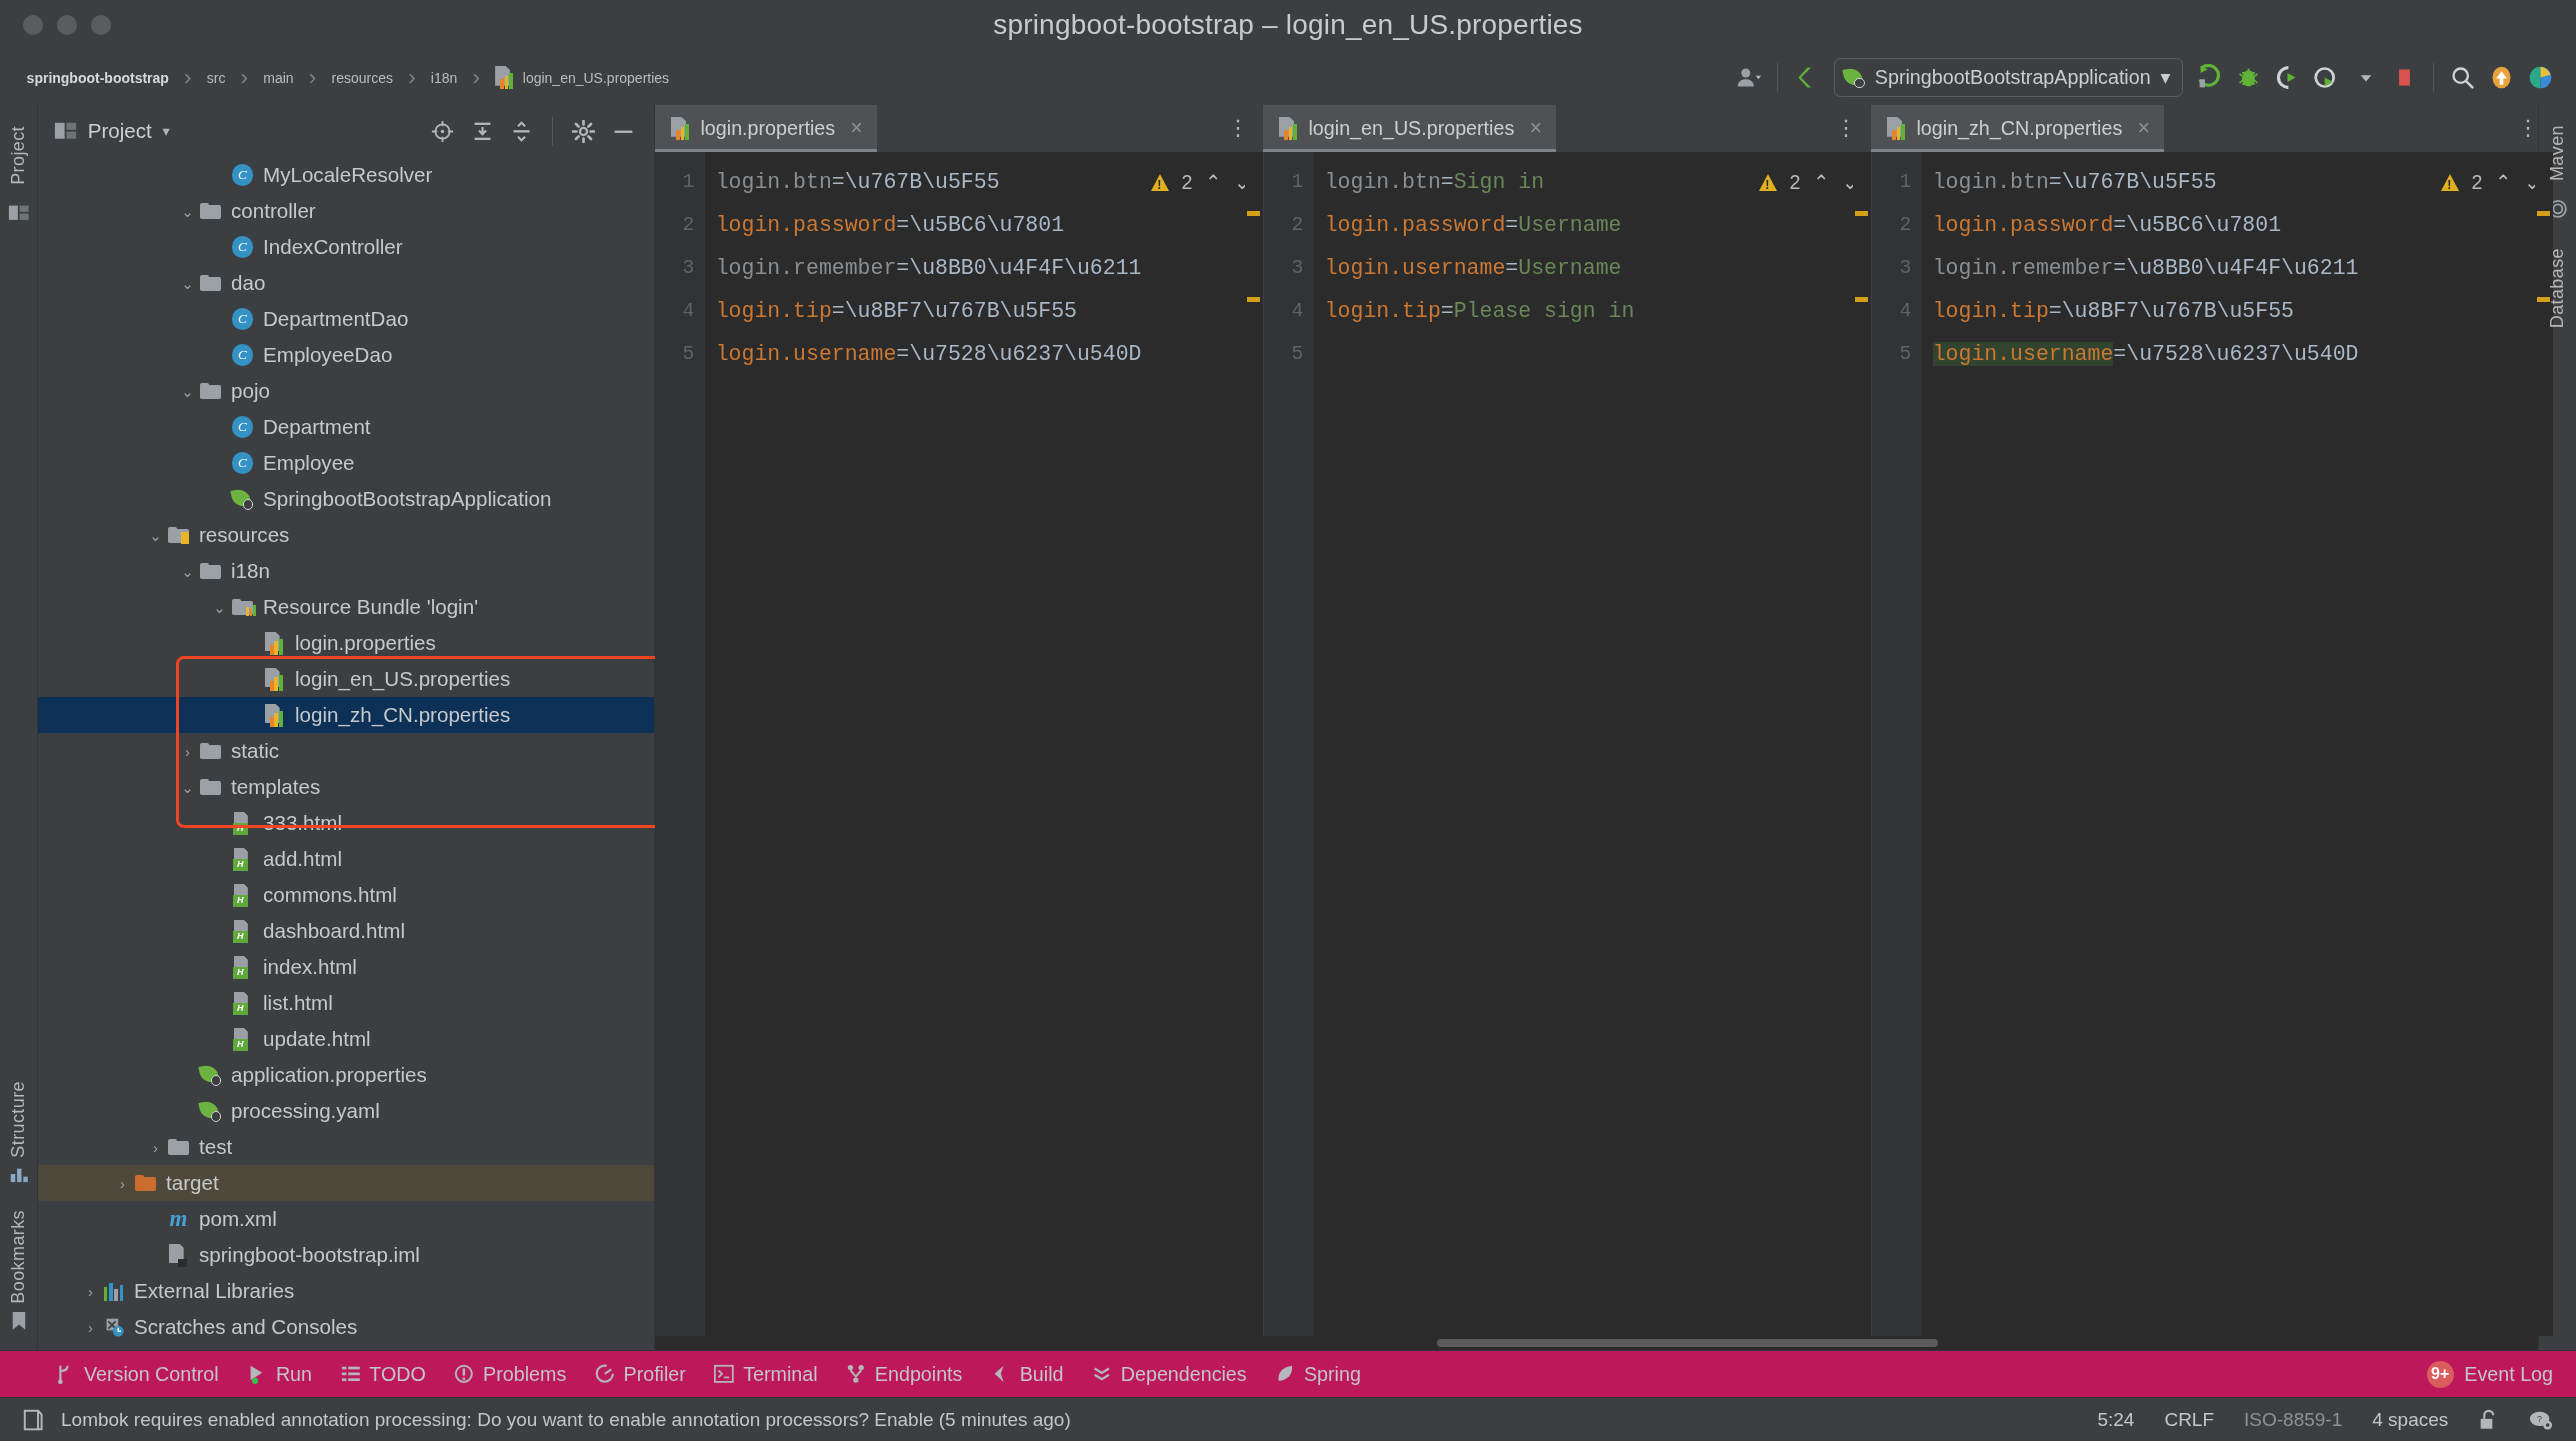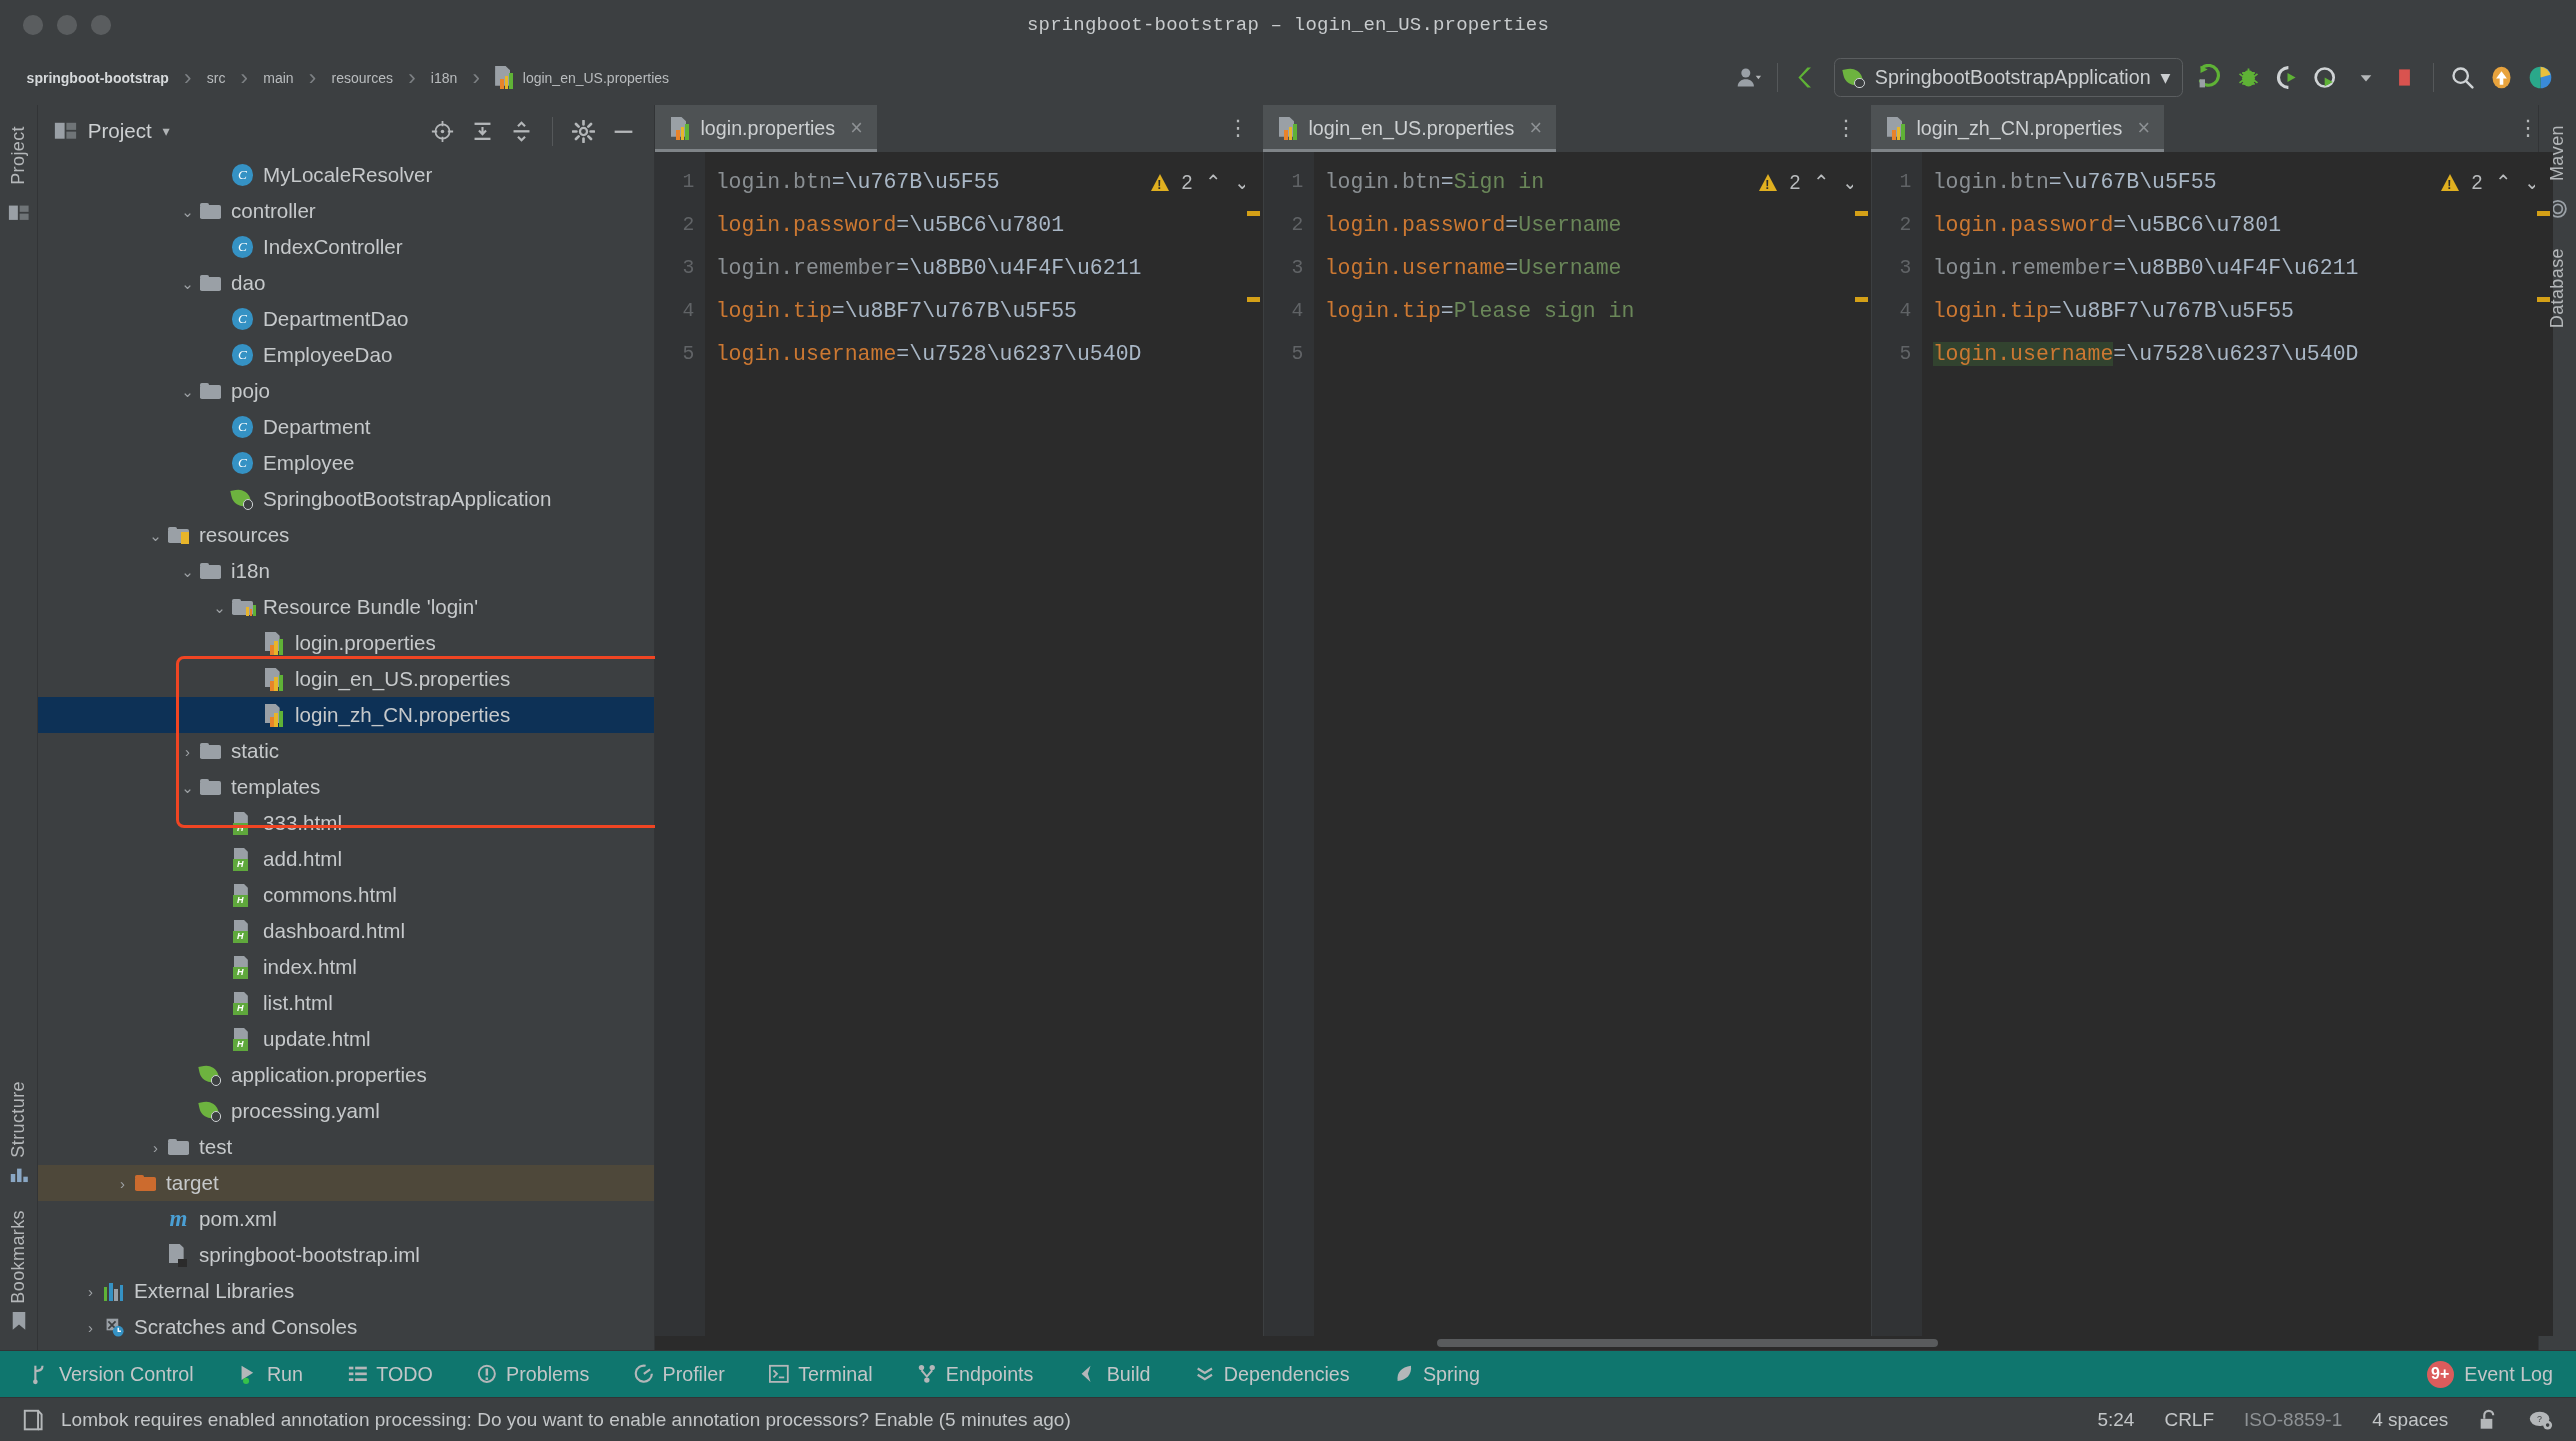--- a/index.html
+++ b/index.html
@@ -21,21 +21,21 @@
   .titlebar {
     height: 50px; flex: 0 0 50px;
     background: #3c3f41;
     display: flex; align-items: center;
     position: relative;
   }
   .traffic { display: flex; gap: 14.3px; margin-left: 23px; }
   .dot { width: 19.7px; height: 19.7px; border-radius: 50%; background: #5a5d5f; }
   .title-text {
     position: absolute; left: 0; right: 0; text-align: center;
-    font-size: 19px; color: #c8cbcd; letter-spacing: 0.2px; font-family: Liberation Mono, monospace;
+    font-size: 28px; color: #c8cbcd; letter-spacing: 0.2px;
   }
 
   
   .navbar {
     height: 55px; flex: 0 0 55px;
     background: #3c3f41;
     display: flex; align-items: center;
     padding: 0 16px 0 23px;
   }
   .crumbs { display: flex; align-items: center; gap: 0; }
@@ -229,23 +229,23 @@
   .markbar { position: absolute; right: 0; top: 0; bottom: 0; width: 18px; background: #2b2b2b; }
   .mark { position: absolute; right: 2.7px; width: 13.4px; height: 4.5px; background: #d4a017; }
 
   .hscroll {
     height: 14.3px; flex: 0 0 14.3px; background: #2b2b2b; position: relative;
   }
   .hthumb { position: absolute; top: 3.6px; height: 8px; border-radius: 4.5px; background: #595b5d; }
 
   
   .toolwindows {
-    height: 47px; flex: 0 0 47px; background: #0f766e;
+    height: 47px; flex: 0 0 47px; background: #be185d;
     border-top: 0.9px solid #323436;
-    display: flex; align-items: center; padding-left: 16px; gap: 16px;
+    display: flex; align-items: center; padding-left: 41px; gap: 0;
   }
   .tw {
     display: flex; align-items: center; gap: 9px; font-size: 19.7px; color: #c3c6c8;
     padding: 0 14.3px; height: 38px; white-space: nowrap;
   }
   .tw-right { margin-left: auto; display: flex; align-items: center; padding-right: 23px; gap: 10.7px; }
   .badge {
     background: #db5c5c; color: #fff; font-size: 16px; font-weight: bold;
     border-radius: 50%; width: 27px; height: 27px; display: flex;
     align-items: center; justify-content: center;

